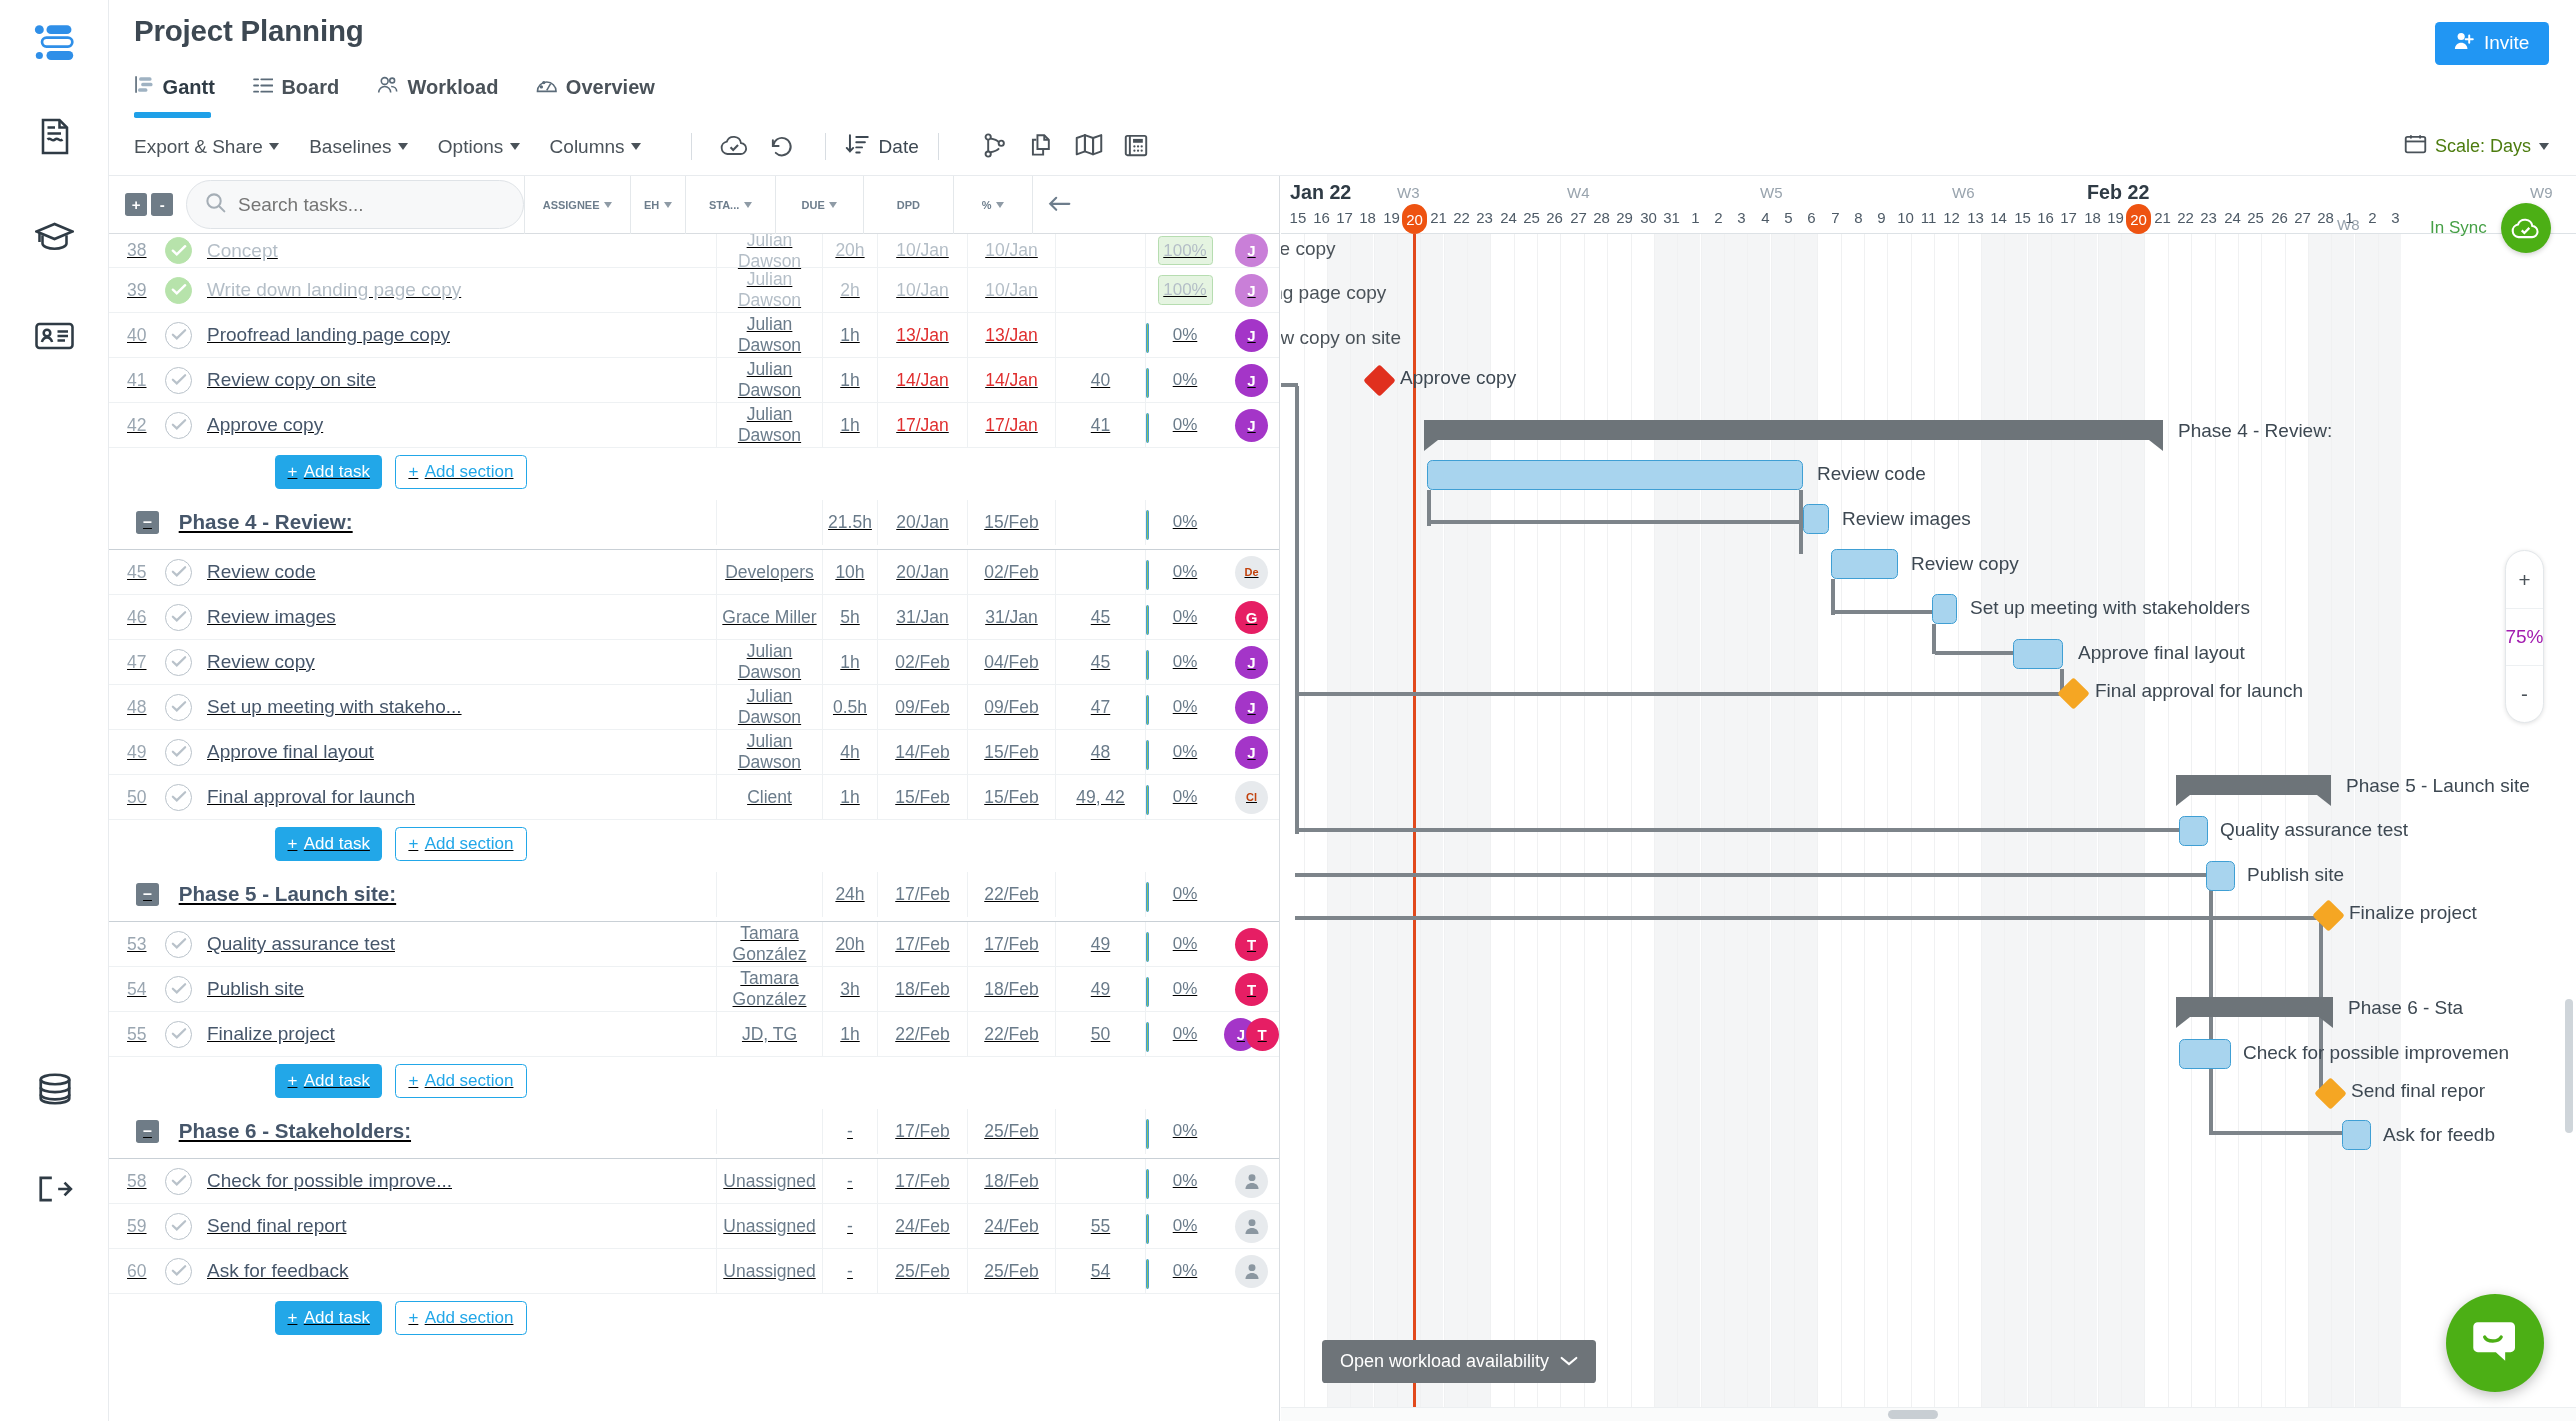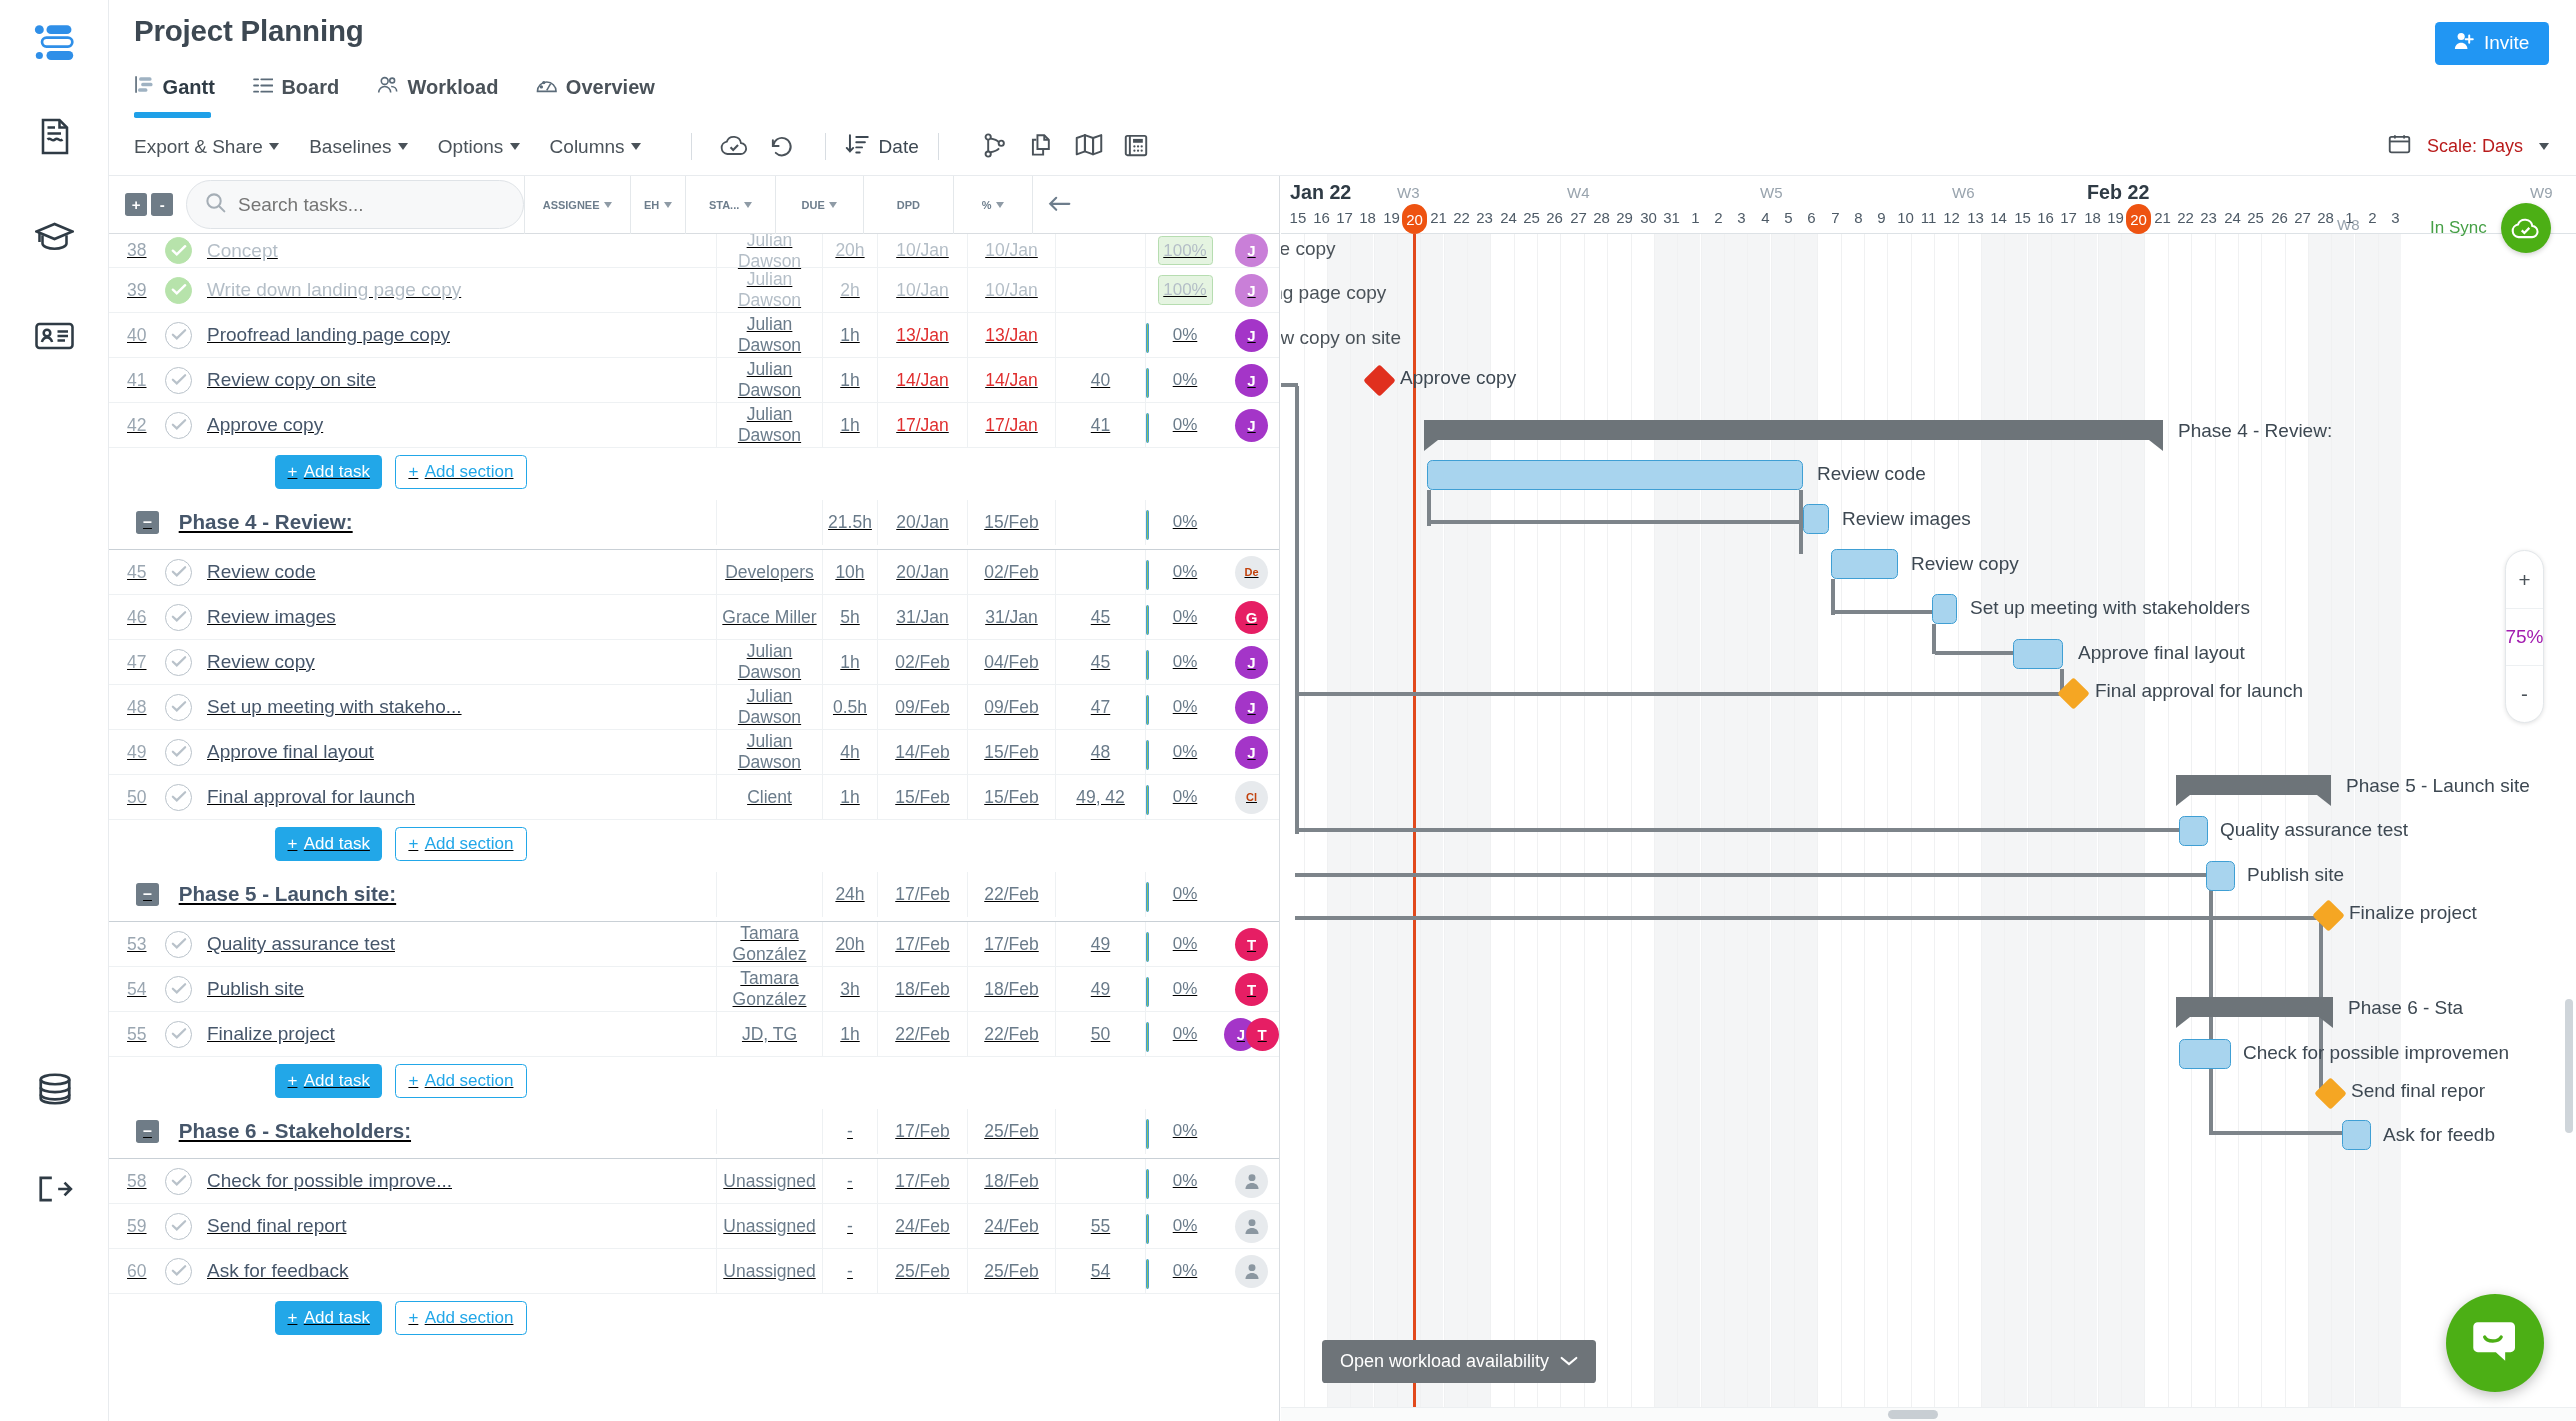--- a/index.html
+++ b/index.html
@@ -40,21 +40,21 @@
   .tb-menu{ font-size:19px; color:#4a5259; cursor:pointer; margin-right:30px;
             display:flex; align-items:center; gap:6.3px; }
   .caret{ width:0;height:0;border-left:5.4px solid transparent;
           border-right:5.4px solid transparent;border-top:7.2px solid #4a5259; }
   .tb-sep{ width:0.9px; height:27px; background:#d8dde2; margin:0 19.7px; }
   .tb-ico{ width:47px;height:39px;display:flex;align-items:center;
            justify-content:center;cursor:pointer; }
   #date-sort{ display:flex;align-items:center;gap:7.2px;font-size:19px;
               color:#3d4852;cursor:pointer; }
   #scale-ctl{ position:absolute; right:27px; display:flex; align-items:center;
-              gap:16px; font-size:18px; color:#b91c1c; cursor:pointer; }
+              gap:8px; font-size:18px; color:#4d7c0f; cursor:pointer; }
 
   
   #grid{ position:absolute; left:0; top:176px; width:1171px; bottom:0;
          overflow:hidden; border-right:0.9px solid #d9dde1; background:#fff; }
 
   #grid-head{ height:58px; display:flex; align-items:center;
               border-bottom:0.9px solid #d9dde1; background:#fff; position:relative; }
   #zoom-pm{ display:flex; gap:3.6px; margin-left:16px; }
   .pm{ width:22.4px;height:22.4px;background:#6f7c87;color:#fff;border-radius:2.7px;
        font-size:15px;display:flex;align-items:center;justify-content:center;

